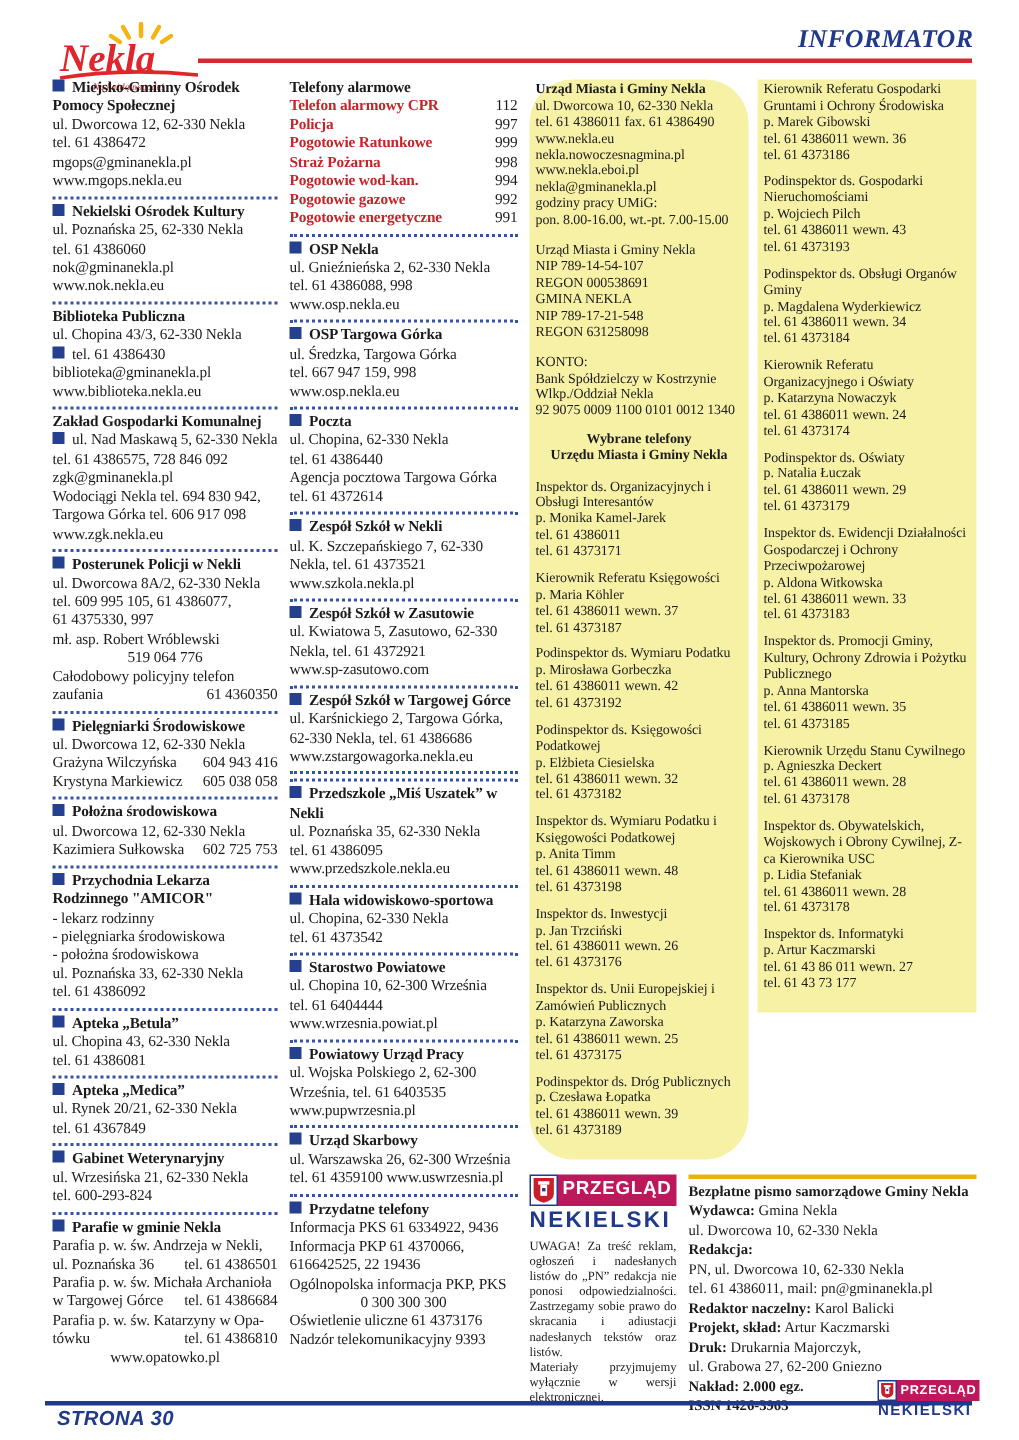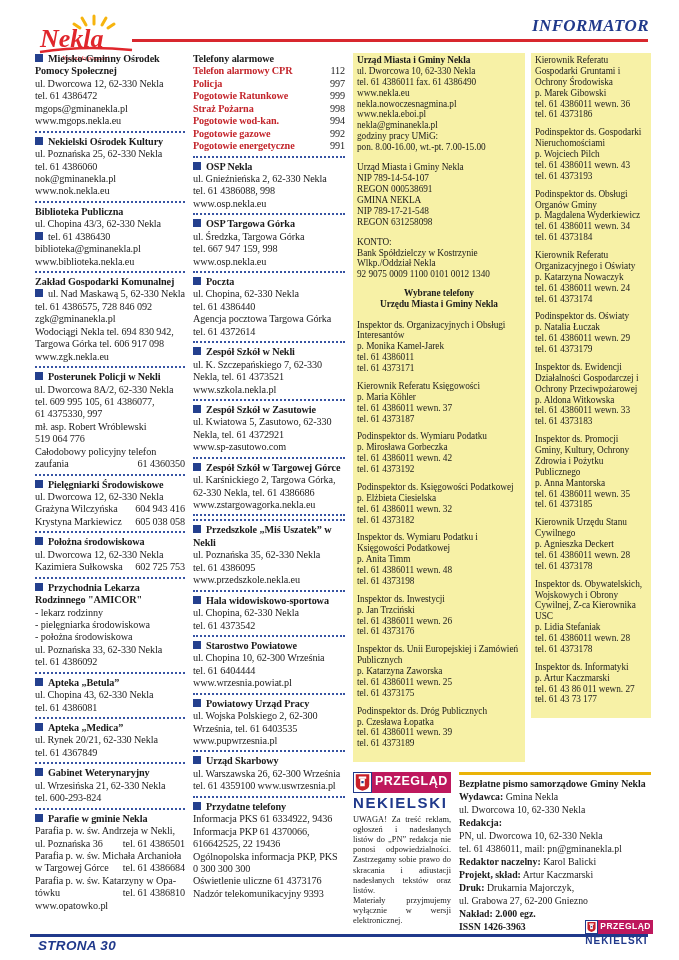--- a/index.html
+++ b/index.html
@@ -12,28 +12,28 @@
   .informator{position:absolute;right:30px;top:16px;font-size:17px;font-weight:bold;
               font-style:italic;color:#20398b;letter-spacing:.4px;}
   
   .main{position:absolute;left:35px;top:53px;width:616px;display:flex;gap:8px;}
   .col{font-size:10.2px;line-height:1.22;letter-spacing:-0.1px;}
   .col1{width:150px;}
   .col2{width:152px;}
   .rightstack{flex:1;display:flex;flex-direction:column;}
   .yellowrow{display:flex;gap:6px;align-items:flex-start;}
   .ycol{background:#f7f1a6;padding:2px 4px 6px 4px;font-size:9.3px;line-height:1.17;letter-spacing:-0.05px;}
-  .ycol3{width:172px;}
+  .ycol3{width:146px;border-radius:29px;}
   .ycol4{flex:1;}
   .sec-title{font-weight:bold;}
   .sep{border-top:2px dotted #3653a3;margin:3px 0;}
   .sq{display:inline-block;width:8px;height:8px;background:#24408e;margin-right:5px;}
   .ln{min-height:1em;}
   .ln.center{}
-  .ln.right{text-align:left;}
+  .ln.right{text-align:center;}
   .ln.split{display:flex;justify-content:space-between;}
   .ln.gap{height:6px;}
   .alarm-label{color:#c3252b;font-weight:bold;}
   .wybrane{font-weight:bold;text-align:center;margin:8px 0 9px;line-height:1.2;}
   .official{margin-bottom:7px;}
   .official .role{text-align:left;}
   
   .bottom-block{display:flex;gap:8px;margin-top:10px;}
   .bb-left{width:98px;}
   .pn-row{display:flex;align-items:stretch;}

